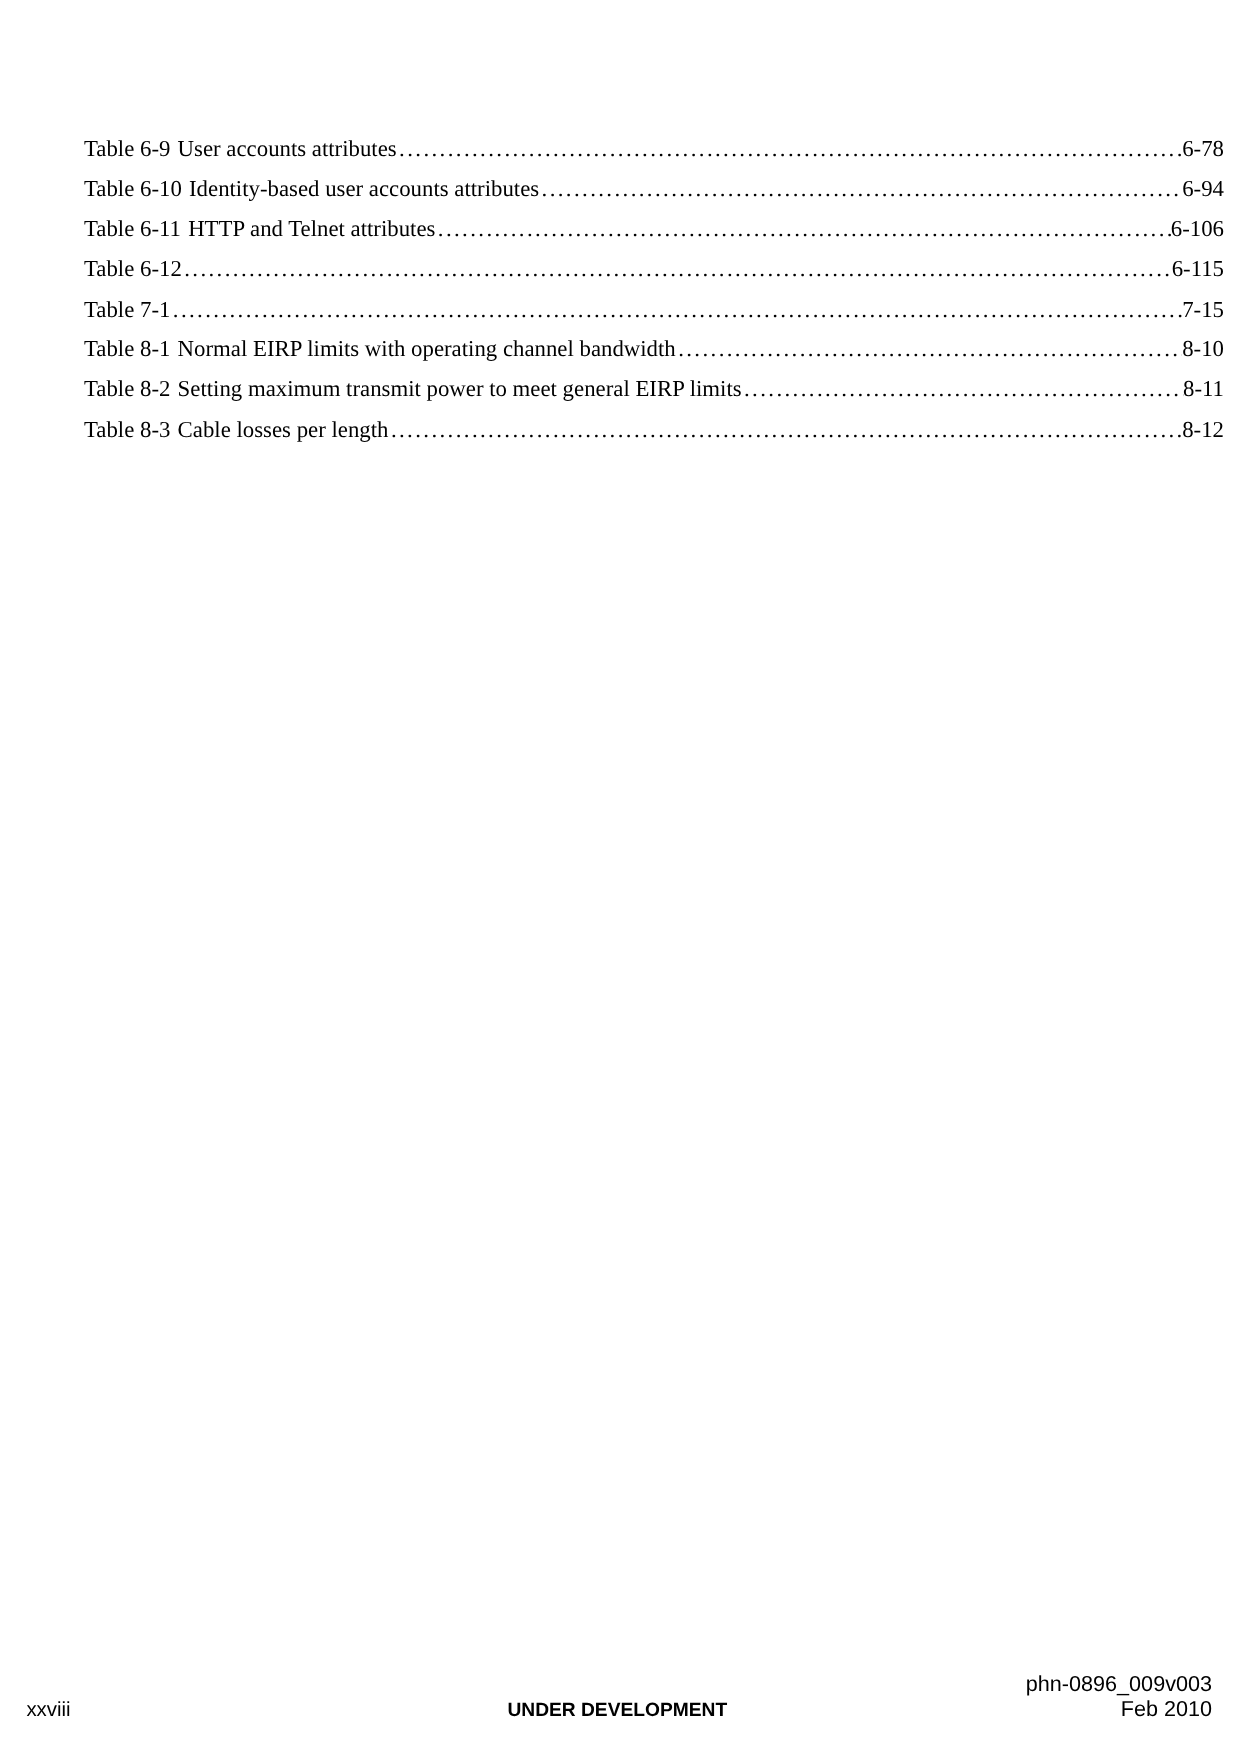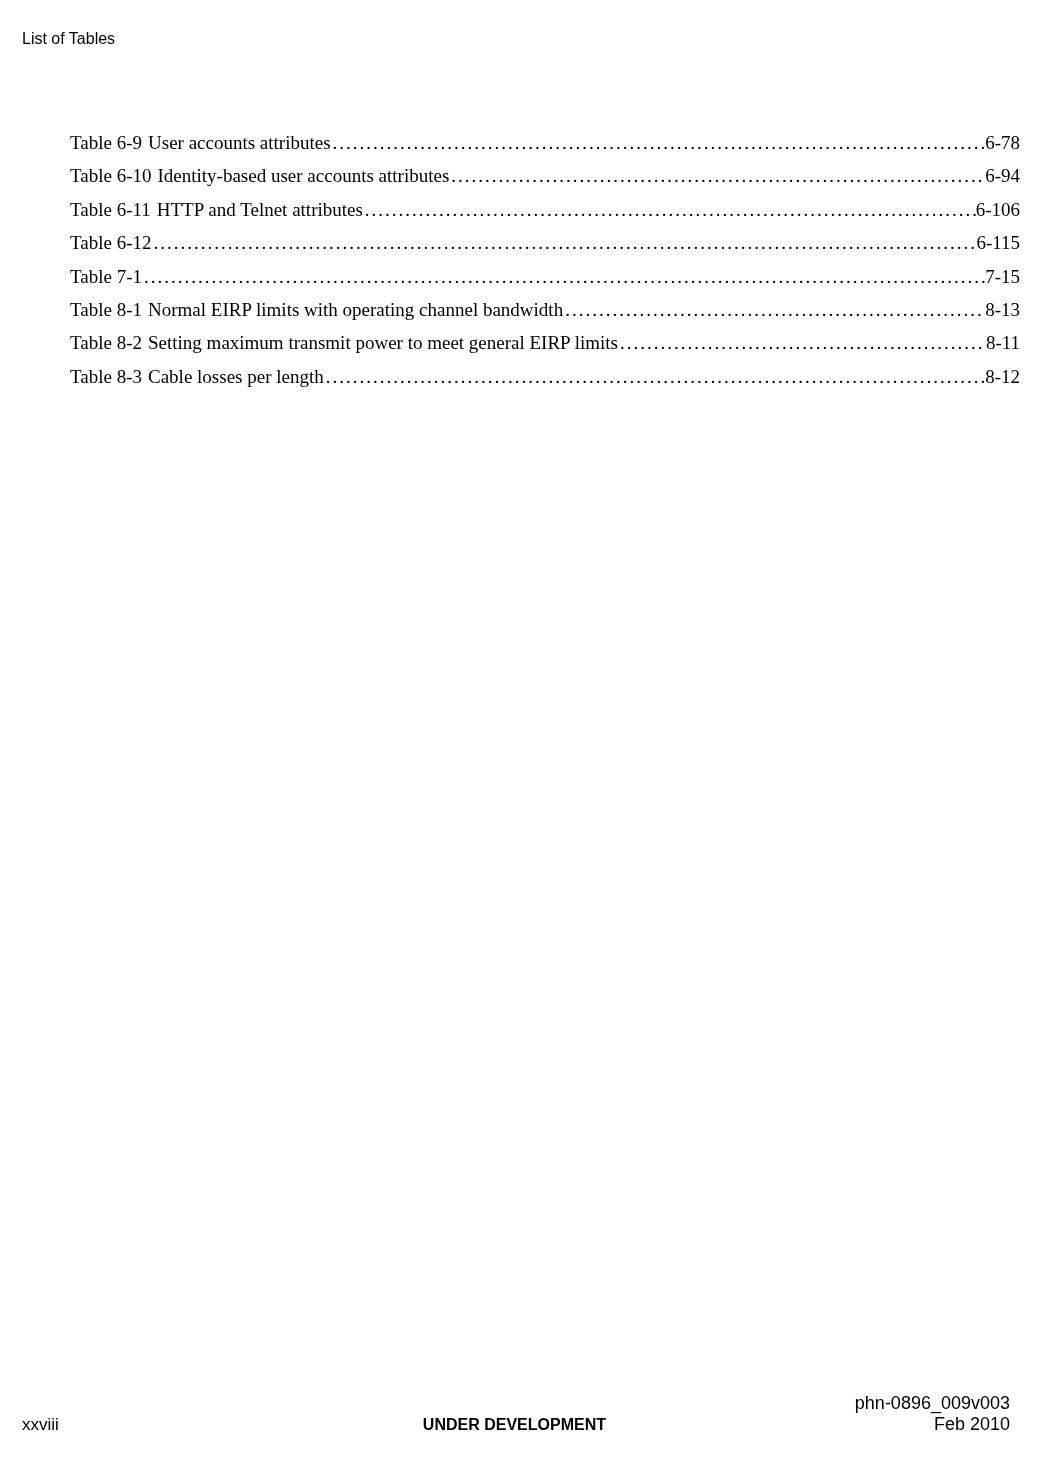--- a/index.html
+++ b/index.html
@@ -90,23 +90,20 @@
     }
     .footer-right {
       font-size: 18px;
       padding-right: 10px;
     }
   </style>
 </head>
 <body>
 
 <div class="page">
-  <div class="header">
-    <span>List of Tables</span>
-  </div>
 
   <div class="content">
 
     <div class="toc-row">
       <span class="toc-label">Table 6-9</span>
       <span class="toc-title">User accounts attributes</span>
       <span class="toc-dots">.................................................................................................................................................................................</span>
       <span class="toc-page">6-78</span>
     </div>
     <div class="toc-row">
@@ -128,21 +125,21 @@
     </div>
     <div class="toc-row">
       <span class="toc-label">Table 7-1</span>
       <span class="toc-dots">.................................................................................................................................................................................</span>
       <span class="toc-page">7-15</span>
     </div>
     <div class="toc-row">
       <span class="toc-label">Table 8-1</span>
       <span class="toc-title">Normal EIRP limits with operating channel bandwidth</span>
       <span class="toc-dots">.................................................................................................................................................................................</span>
-      <span class="toc-page">8-13</span>
+      <span class="toc-page">8-10</span>
     </div>
     <div class="toc-row">
       <span class="toc-label">Table 8-2</span>
       <span class="toc-title">Setting maximum transmit power to meet general EIRP limits</span>
       <span class="toc-dots">.................................................................................................................................................................................</span>
       <span class="toc-page">8-11</span>
     </div>
     <div class="toc-row">
       <span class="toc-label">Table 8-3</span>
       <span class="toc-title">Cable losses per length</span>

